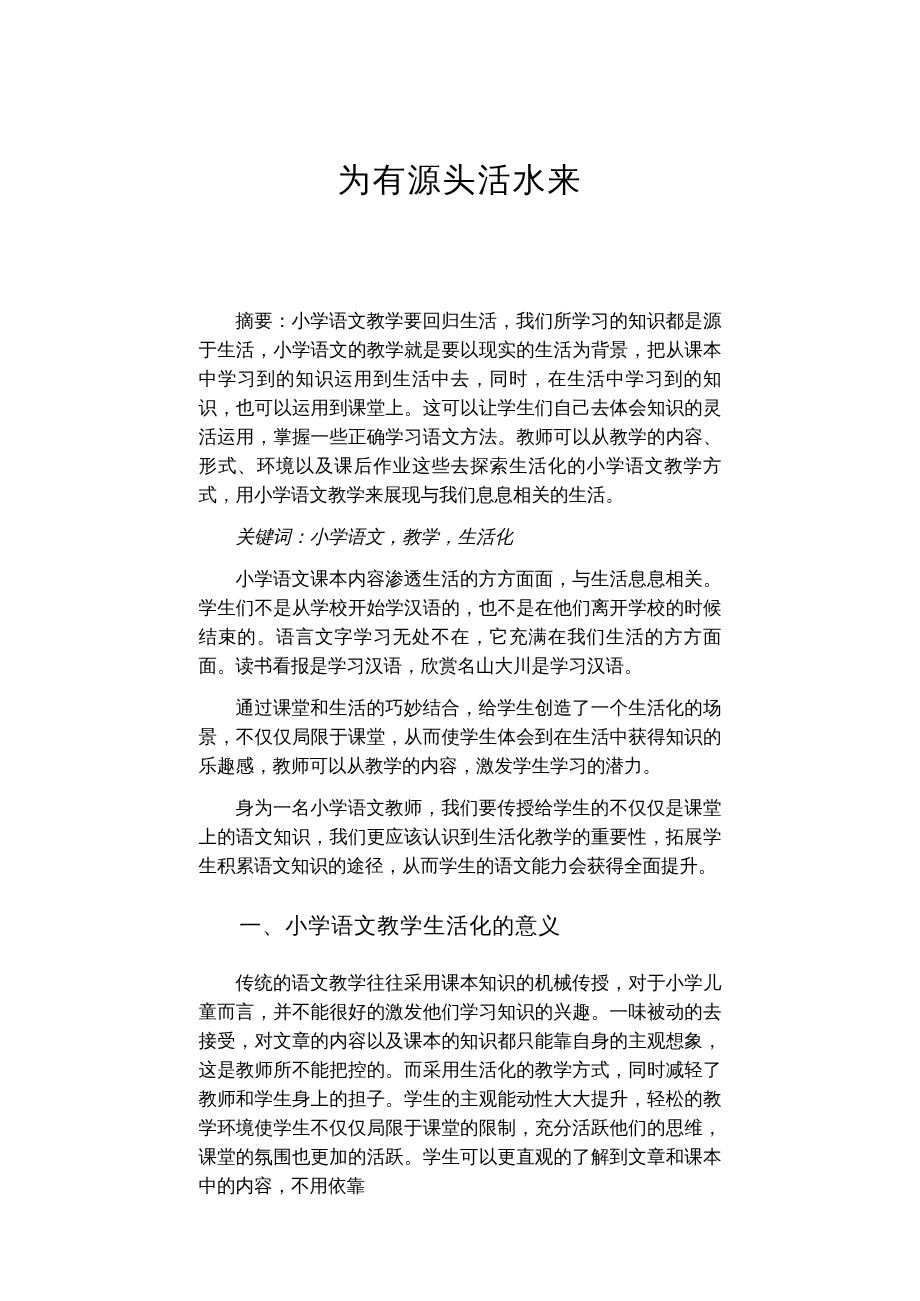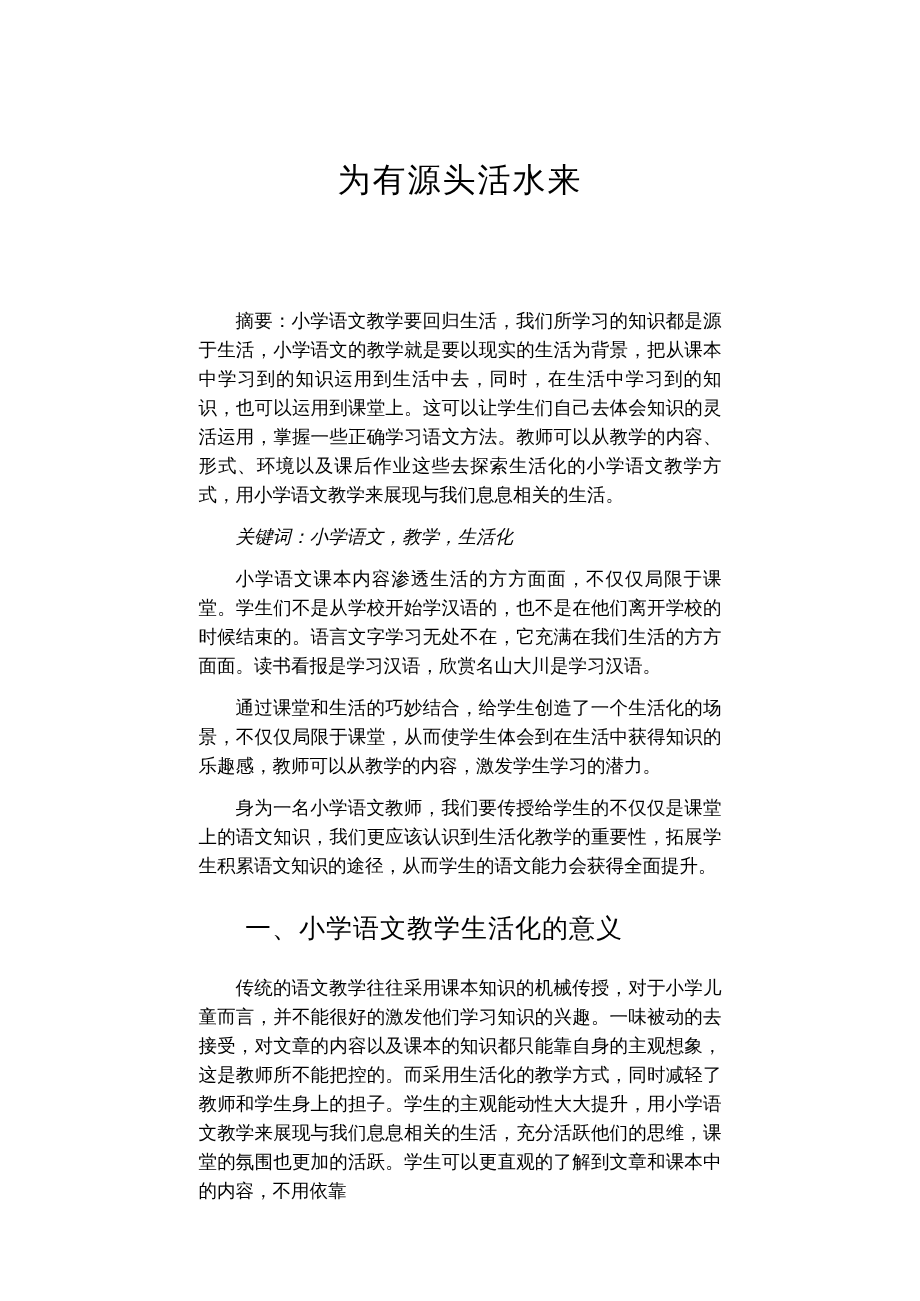--- a/index.html
+++ b/index.html
@@ -37,40 +37,40 @@
   .abstract {
     margin-top: 104px;
   }
   .keywords {
     text-align: left;
     font-style: italic;
   }
   .section-heading {
     margin: 30px 0 28px 0;
     padding-left: 10px;
-    font-size: 26px;
+    font-size: 22px;
     font-weight: 400;
     text-indent: 1.4em;
     letter-spacing: 1px;
   }
 </style>
 </head>
 <body>
 
 <div class="page">
 
   <h1 class="title">为有源头活水来</h1>
 
   <p class="para abstract">摘要：小学语文教学要回归生活，我们所学习的知识都是源于生活，小学语文的教学就是要以现实的生活为背景，把从课本中学习到的知识运用到生活中去，同时，在生活中学习到的知识，也可以运用到课堂上。这可以让学生们自己去体会知识的灵活运用，掌握一些正确学习语文方法。教师可以从教学的内容、形式、环境以及课后作业这些去探索生活化的小学语文教学方式，用小学语文教学来展现与我们息息相关的生活。</p>
 
   <p class="para keywords">关键词：小学语文，教学，生活化</p>
 
-  <p class="para">小学语文课本内容渗透生活的方方面面，不仅仅局限于课堂。学生们不是从学校开始学汉语的，也不是在他们离开学校的时候结束的。语言文字学习无处不在，它充满在我们生活的方方面面。读书看报是学习汉语，欣赏名山大川是学习汉语。</p>
+  <p class="para">小学语文课本内容渗透生活的方方面面，与生活息息相关。学生们不是从学校开始学汉语的，也不是在他们离开学校的时候结束的。语言文字学习无处不在，它充满在我们生活的方方面面。读书看报是学习汉语，欣赏名山大川是学习汉语。</p>
 
   <p class="para">通过课堂和生活的巧妙结合，给学生创造了一个生活化的场景，不仅仅局限于课堂，从而使学生体会到在生活中获得知识的乐趣感，教师可以从教学的内容，激发学生学习的潜力。</p>
 
   <p class="para">身为一名小学语文教师，我们要传授给学生的不仅仅是课堂上的语文知识，我们更应该认识到生活化教学的重要性，拓展学生积累语文知识的途径，从而学生的语文能力会获得全面提升。</p>
 
   <h2 class="section-heading">一、小学语文教学生活化的意义</h2>
 
-  <p class="para">传统的语文教学往往采用课本知识的机械传授，对于小学儿童而言，并不能很好的激发他们学习知识的兴趣。一味被动的去接受，对文章的内容以及课本的知识都只能靠自身的主观想象，这是教师所不能把控的。而采用生活化的教学方式，同时减轻了教师和学生身上的担子。学生的主观能动性大大提升，用小学语文教学来展现与我们息息相关的生活，充分活跃他们的思维，课堂的氛围也更加的活跃。学生可以更直观的了解到文章和课本中的内容，不用依靠</p>
+  <p class="para">传统的语文教学往往采用课本知识的机械传授，对于小学儿童而言，并不能很好的激发他们学习知识的兴趣。一味被动的去接受，对文章的内容以及课本的知识都只能靠自身的主观想象，这是教师所不能把控的。而采用生活化的教学方式，同时减轻了教师和学生身上的担子。学生的主观能动性大大提升，轻松的教学环境使学生不仅仅局限于课堂的限制，充分活跃他们的思维，课堂的氛围也更加的活跃。学生可以更直观的了解到文章和课本中的内容，不用依靠</p>
 
 </div>
 
 </body></html>

